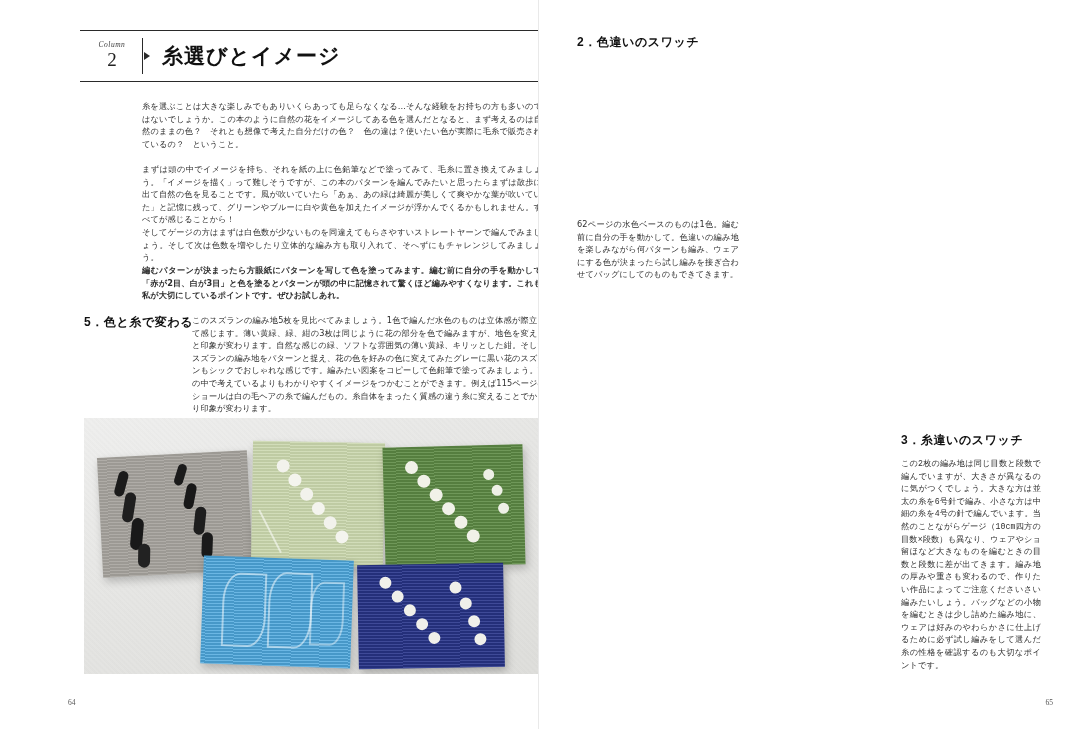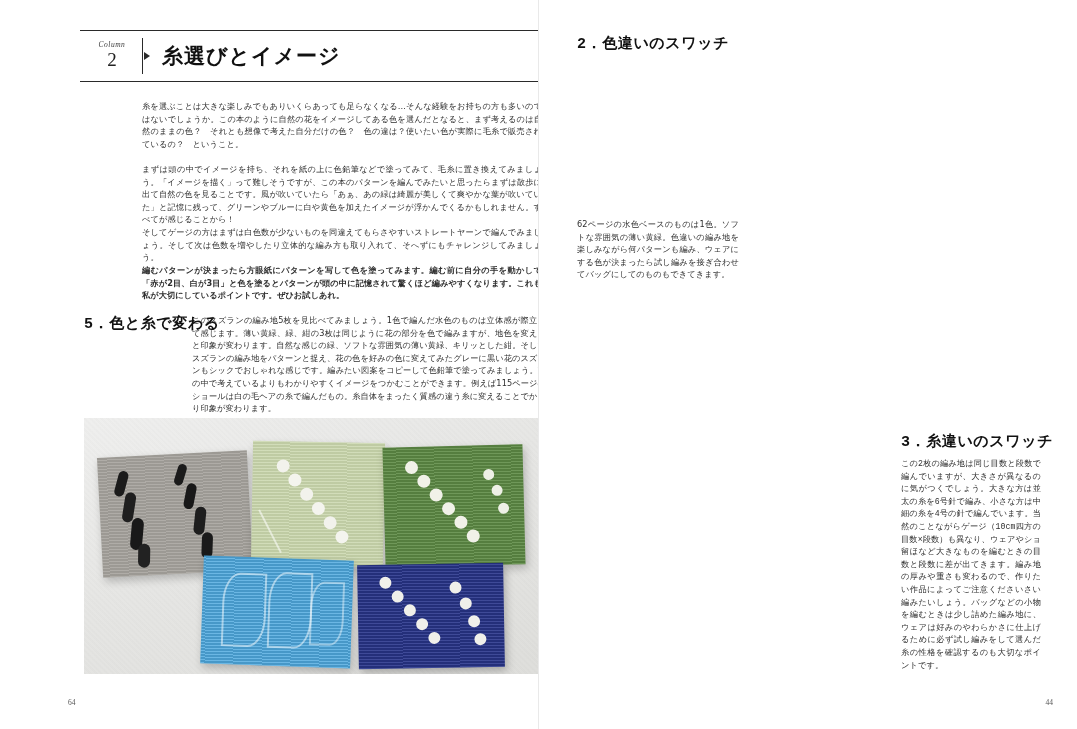--- a/index.html
+++ b/index.html
@@ -99,24 +99,24 @@
     position: absolute;
     font-size: 8.2px;
     line-height: 12.6px;
     color: #2e2e2e;
     text-align: justify;
     font-family: "DejaVu Sans", sans-serif;
     letter-spacing: 0.1px;
   }
   .sec-head {
     position: absolute;
-    font-size: 15px;
+    font-size: 12px;
     font-weight: bold;
     color: #111;
-    font-family: Liberation Mono, monospace;
+    font-family: Liberation Sans, sans-serif;
     letter-spacing: 0.6px;
   }
 
   
   .photo {
     position: absolute;
     overflow: hidden;
   }
 
   
@@ -251,23 +251,23 @@
     <div class="folio folio-l">64</div>
   </div>
 
   <div class="gutter"></div>
 
   <div class="page page-right">
 
     <div class="sec-head" style="left:38px; top:34px;">2．色違いのスワッチ</div>
 
 
-    <div class="ptext" style="left:38px; top:218px; width:162px;">62ページの水色ベースのものは1色。ソフトな雰囲気の薄い黄緑。色違いの編み地を楽しみながら何パターンも編み、ウェアにする色が決まったら試し編みを接ぎ合わせてバッグにしてのものもできてきます。</div>
+    <div class="ptext" style="left:38px; top:218px; width:162px;">62ページの水色ベースのものは1色。編む前に自分の手を動かして。色違いの編み地を楽しみながら何パターンも編み、ウェアにする色が決まったら試し編みを接ぎ合わせてバッグにしてのものもできてきます。</div>
 
 
     <div class="sec-head" style="left:362px; top:432px;">3．糸違いのスワッチ</div>
 
     <div class="ptext" style="left:362px; top:458px; width:140px;font-family:Liberation Mono, monospace;">この2枚の編み地は同じ目数と段数で編んでいますが、大きさが異なるのに気がつくでしょう。大きな方は並太の糸を6号針で編み、小さな方は中細の糸を4号の針で編んでいます。当然のことながらゲージ（10cm四方の目数×段数）も異なり、ウェアやショ留ほなど大きなものを編むときの目数と段数に差が出てきます。編み地の厚みや重さも変わるので、作りたい作品によってご注意くださいさい編みたいしょう。バッグなどの小物を編むときは少し詰めた編み地に、ウェアは好みのやわらかさに仕上げるために必ず試し編みをして選んだ糸の性格を確認するのも大切なポイントです。</div>
 
-    <div class="folio folio-r">44</div>
+    <div class="folio folio-r">65</div>
   </div>
 
 </div>
 
 </body></html>

